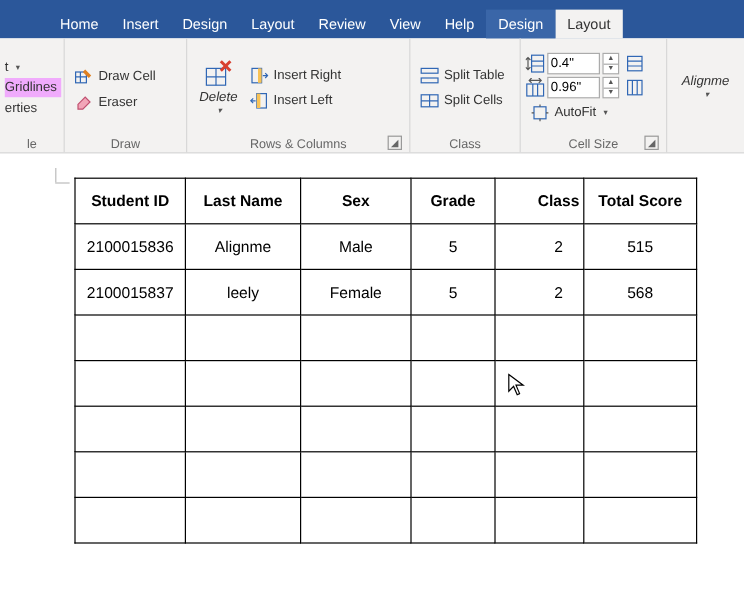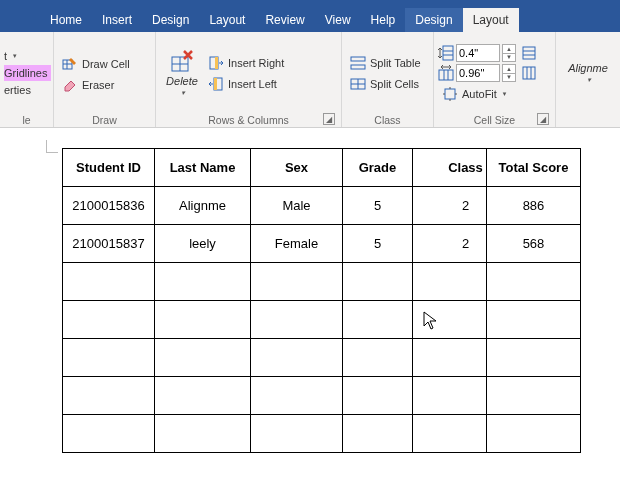--- a/index.html
+++ b/index.html
@@ -267,21 +267,21 @@
           <th class="c5">Total Score</th>
         </tr>
       </thead>
     <tbody id="tb">
         <tr>
           <td class="c0">2100015836</td>
           <td class="c1">Alignme</td>
           <td class="c2">Male</td>
           <td class="c3">5</td>
           <td class="c4">2</td>
-          <td class="c5">886</td>
+          <td class="c5">515</td>
         </tr>
         <tr>
           <td class="c0">2100015837</td>
           <td class="c1">leely</td>
           <td class="c2">Female</td>
           <td class="c3">5</td>
           <td class="c4">2</td>
           <td class="c5">568</td>
         </tr>
         <tr>

